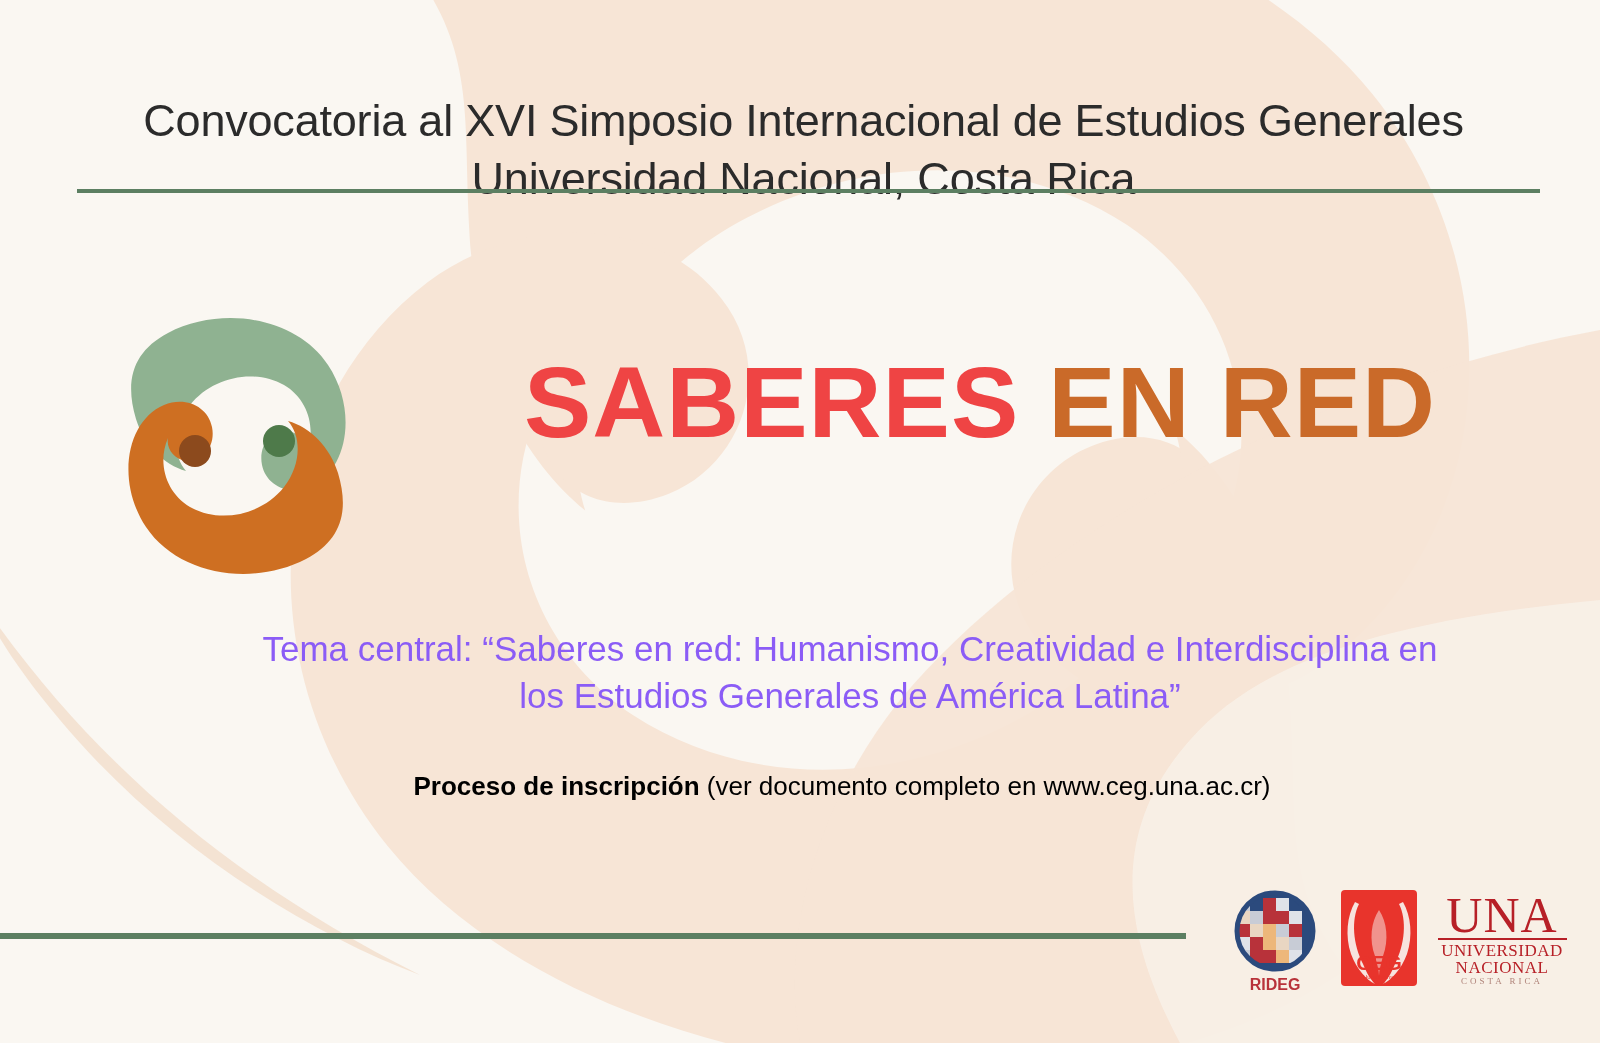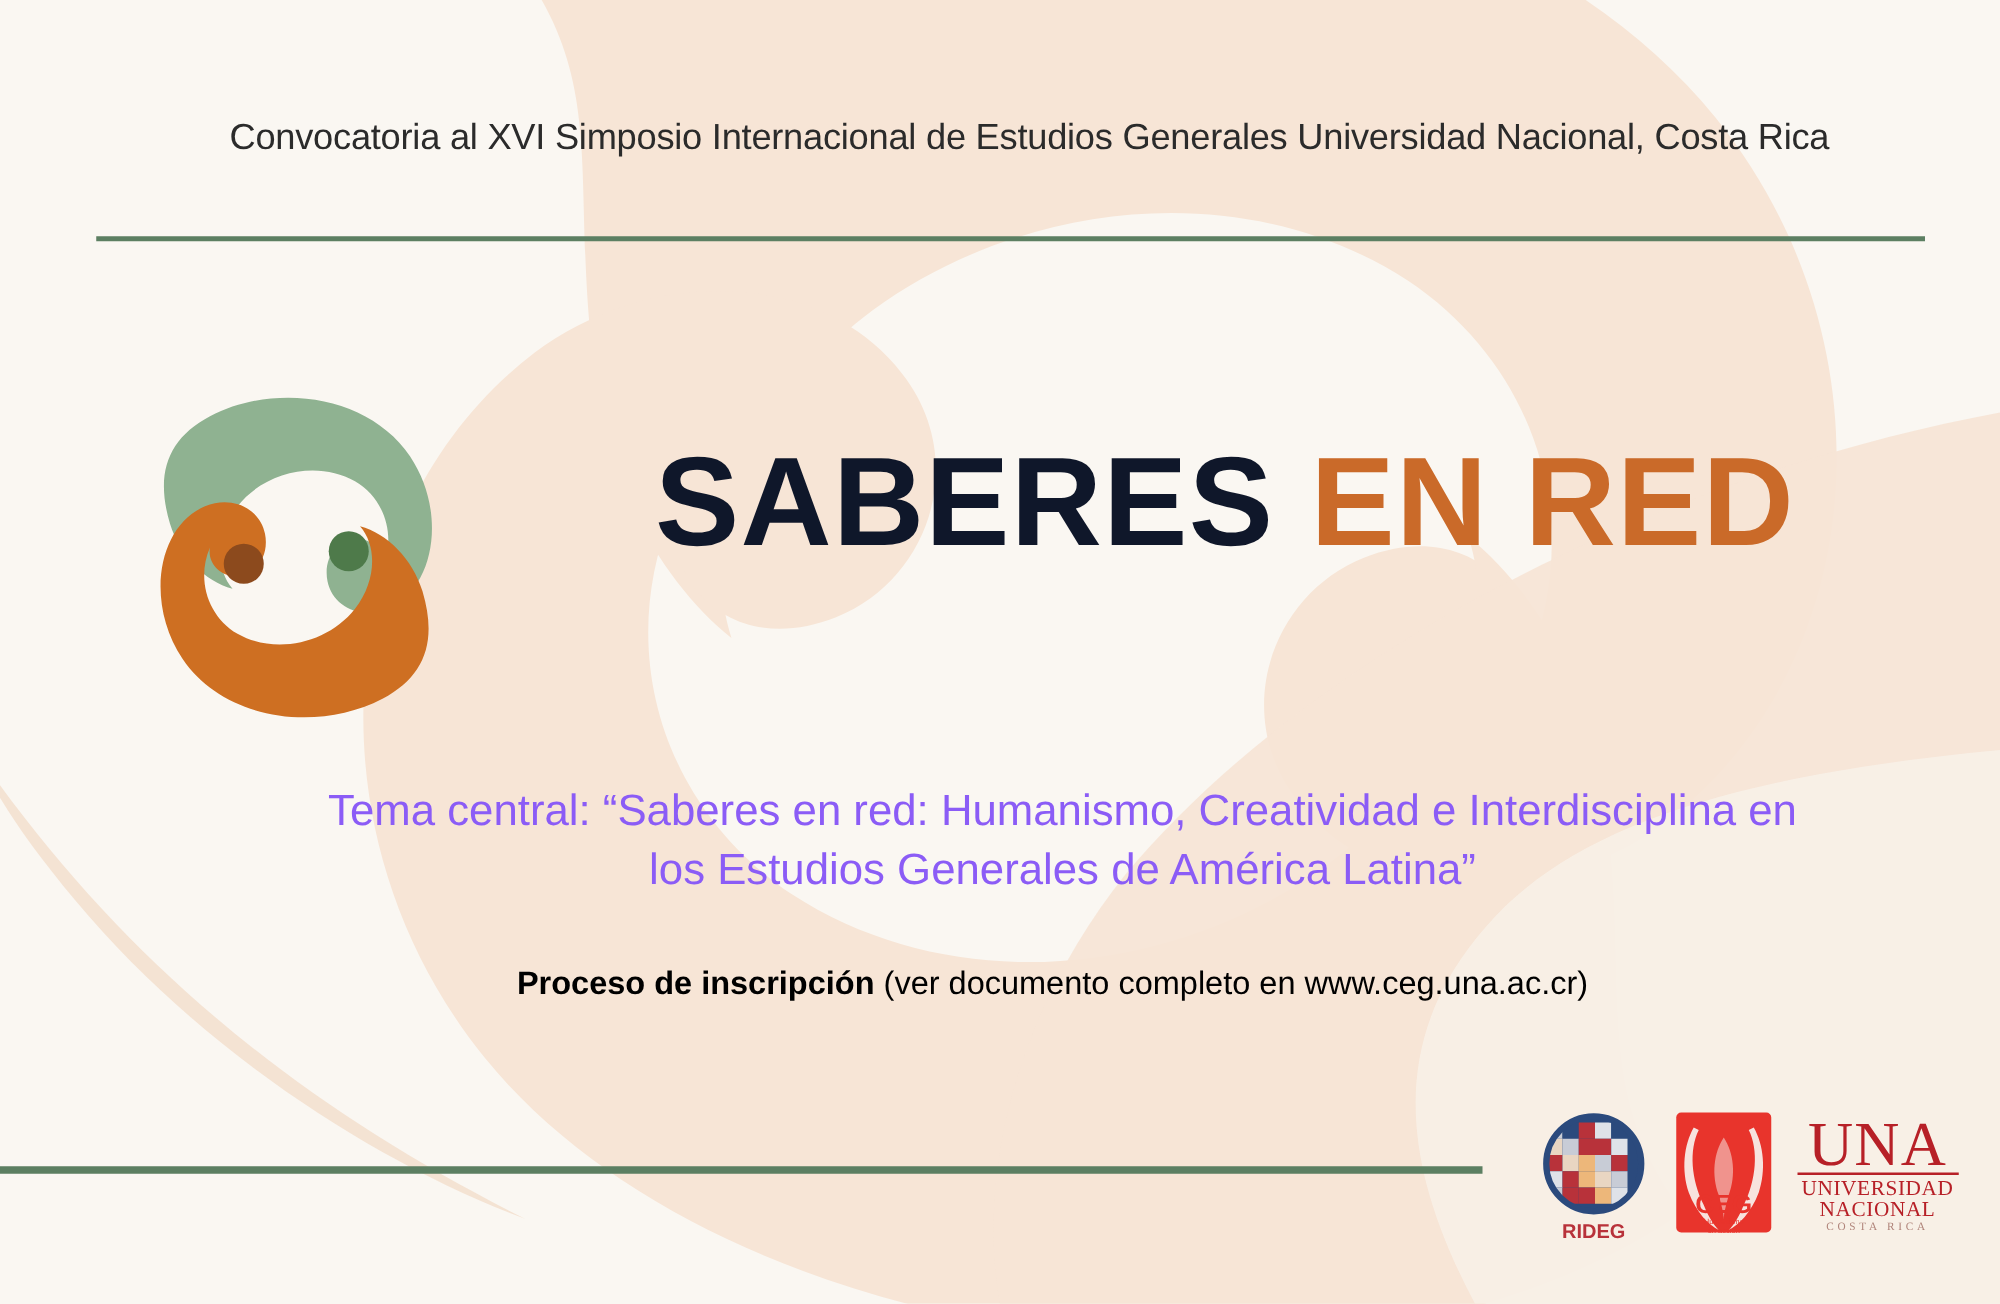--- a/index.html
+++ b/index.html
@@ -29,25 +29,25 @@
     left: 0;
     top: 0;
     width: 1600px;
     height: 1043px;
     pointer-events: none;
   }
 
   
   #header-title {
     position: absolute;
-    left: 92px;
+    left: 72px;
     top: 92px;
     width: 1463px;
     text-align: center;
-    font-size: 29px;
+    font-size: 45px;
     line-height: 1.28;
     font-weight: 400;
     color: #2b2b2b;
     letter-spacing: -0.2px;
   }
 
   #top-rule {
     position: absolute;
     left: 77px;
     top: 189px;
@@ -71,21 +71,21 @@
     left: 420px;
     top: 352px;
     width: 1120px;
     text-align: center;
     font-size: 101px;
     font-weight: 700;
     letter-spacing: 1px;
     line-height: 1;
     white-space: nowrap;
   }
-  .word-green { color: #0f172a; }
+  .word-green { color: #ef4444; }
   .word-orange { color: #ca6a29; }
 
   #brand-tagline {
     position: absolute;
     left: 420px;
     top: 468px;
     width: 1120px;
     text-align: center;
     font-size: 33px;
     font-weight: 700;

